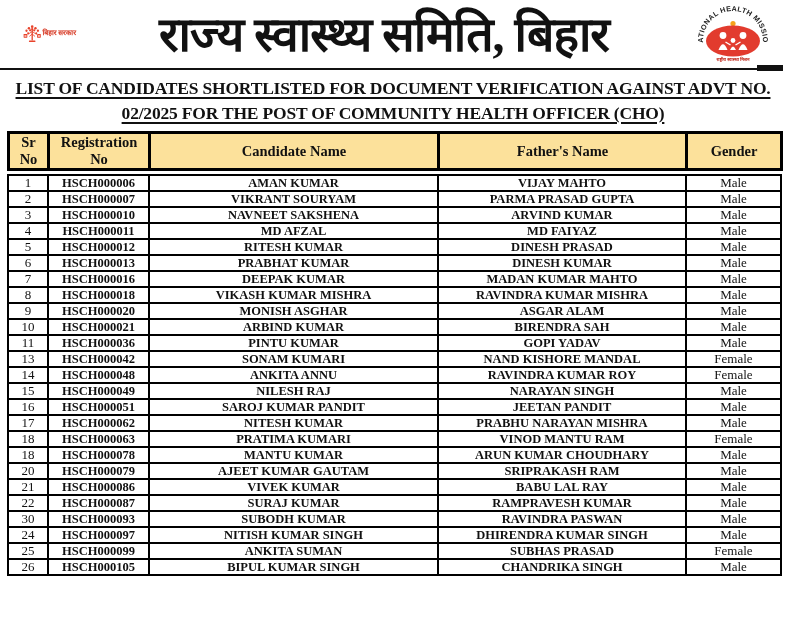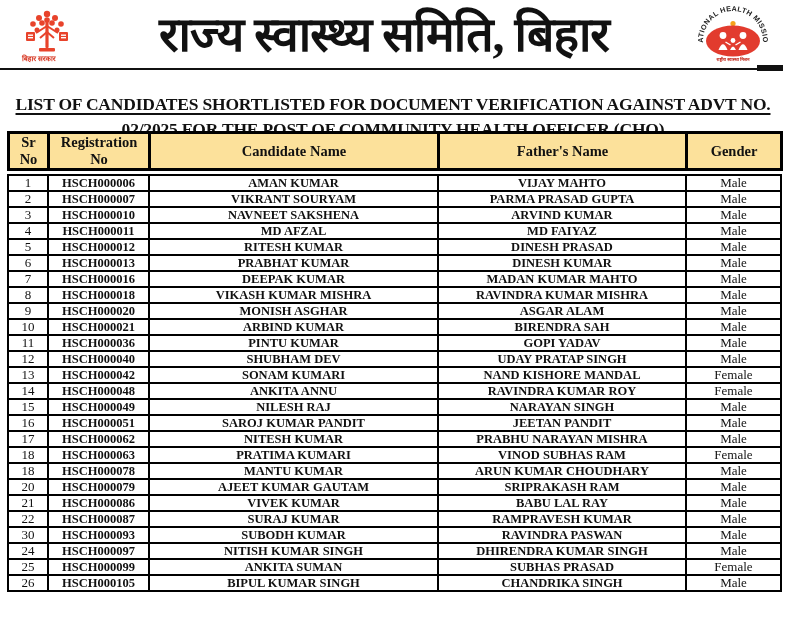--- a/index.html
+++ b/index.html
@@ -11,42 +11,42 @@
     font-family:"Liberation Serif", serif;
     color:#111;
   }
   
   .letterhead {
     position:absolute; top:0; left:0; right:0; height:68px;
     display:flex; align-items:center;
   }
   .logo-left {
     width:54px; margin-left:22px; flex:0 0 auto;
-    display:flex; flex-direction:column; 
+    display:flex; flex-direction:row; align-items:center;
   }
   .logo-left .caption {
     font-size:7px; color:#d6341f; font-weight:bold; line-height:7px; margin-top:-2px;
     white-space:nowrap;
   }
   .org-name {
     flex:1 1 auto; text-align:center;
     font-size:48px; font-weight:bold; letter-spacing:-1px;
     line-height:60px; padding-top:2px;
     white-space:nowrap;
   }
   .logo-right { width:84px; margin-right:10px; flex:0 0 auto; }
   .head-rule {
     position:absolute; top:68px; left:0; width:781px; height:2px; background:#111;
   }
   .head-rule-stub {
     position:absolute; top:65px; left:757px; width:26px; height:6px; background:#111;
   }
   
   .doc-title {
-    position:absolute; top:92px; left:0; right:0;
+    position:absolute; top:76px; left:0; right:0;
     text-align:center; font-weight:bold; font-size:17.5px; line-height:25px;
     letter-spacing:-0.2px;
   }
   .doc-title .line {
     text-decoration:underline;
     text-decoration-thickness:1.5px;
     text-underline-offset:3px;
   }
   
   .tablewrap { position:absolute; top:131px; left:7px; width:679px; }
@@ -239,27 +239,20 @@
             <td class="c4">Male</td>
           </tr>
           <tr>
             <td class="c0">11</td>
             <td class="c1">HSCH000036</td>
             <td class="c2">PINTU KUMAR</td>
             <td class="c3">GOPI YADAV</td>
             <td class="c4">Male</td>
           </tr>
           <tr>
-            <td class="c0">12</td>
-            <td class="c1">HSCH000040</td>
-            <td class="c2">SHUBHAM DEV</td>
-            <td class="c3">UDAY PRATAP SINGH</td>
-            <td class="c4">Male</td>
-          </tr>
-          <tr>
             <td class="c0">13</td>
             <td class="c1">HSCH000042</td>
             <td class="c2">SONAM KUMARI</td>
             <td class="c3">NAND KISHORE MANDAL</td>
             <td class="c4">Female</td>
           </tr>
           <tr>
             <td class="c0">14</td>
             <td class="c1">HSCH000048</td>
             <td class="c2">ANKITA ANNU</td>
@@ -284,21 +277,21 @@
             <td class="c0">17</td>
             <td class="c1">HSCH000062</td>
             <td class="c2">NITESH KUMAR</td>
             <td class="c3">PRABHU NARAYAN MISHRA</td>
             <td class="c4">Male</td>
           </tr>
           <tr>
             <td class="c0">18</td>
             <td class="c1">HSCH000063</td>
             <td class="c2">PRATIMA KUMARI</td>
-            <td class="c3">VINOD SUBHAS RAM</td>
+            <td class="c3">VINOD MANTU RAM</td>
             <td class="c4">Female</td>
           </tr>
           <tr>
             <td class="c0">18</td>
             <td class="c1">HSCH000078</td>
             <td class="c2">MANTU KUMAR</td>
             <td class="c3">ARUN KUMAR CHOUDHARY</td>
             <td class="c4">Male</td>
           </tr>
           <tr>

